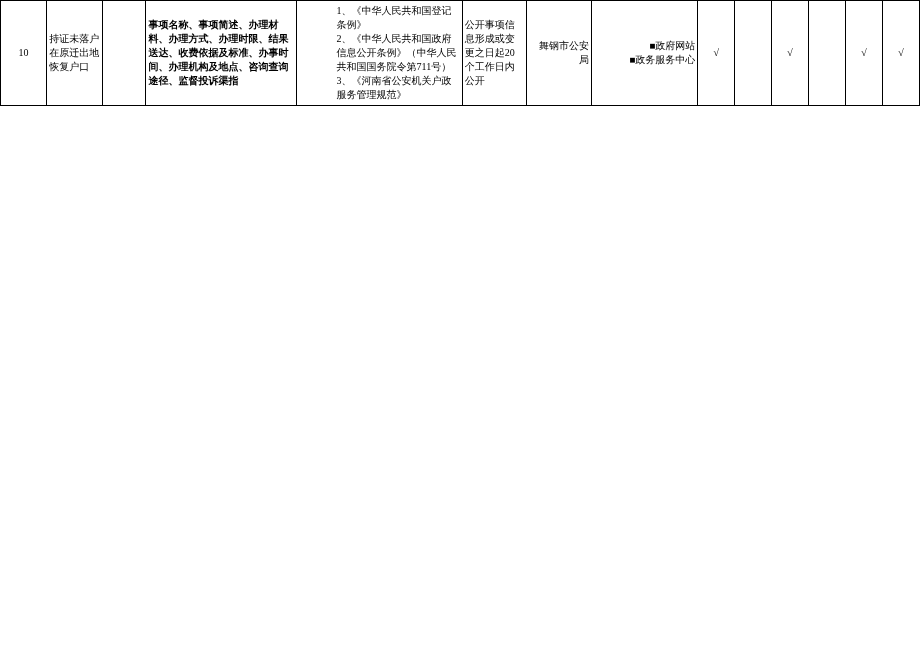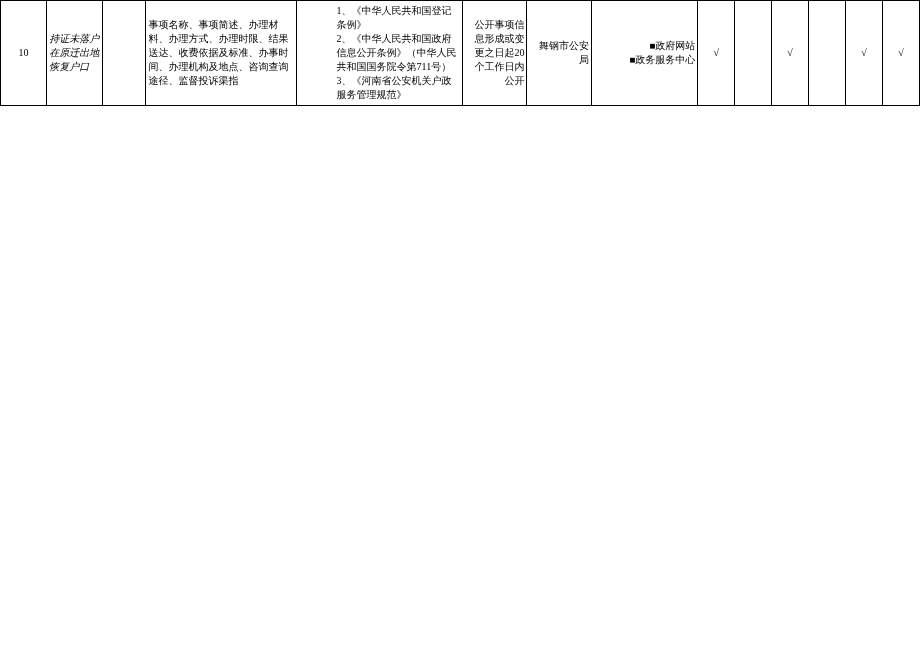--- a/index.html
+++ b/index.html
@@ -23,25 +23,25 @@
     }
     td {
       border: 1px solid #000;
       padding: 3px 2px;
       vertical-align: middle;
       word-wrap: break-word;
       word-break: break-all;
       line-height: 1.4;
     }
     .c-num { width: 40px; text-align: center; }
-    .c-name { width: 48px; text-align: left; font-style: italic; }
+    .c-name { width: 48px; text-align: left; }
     .c-blank1 { width: 38px; }
-    .c-content { width: 130px; text-align: left; }
+    .c-content { width: 130px; text-align: left; font-weight: bold; }
     .c-basis { width: 144px; text-align: left; padding-left: 40px; }
-    .c-time { width: 56px; text-align: right; }
+    .c-time { width: 56px; text-align: left; }
     .c-subject { width: 56px; text-align: right; }
     .c-channel { width: 92px; text-align: right; }
     .c-chk { width: 32px; text-align: center; }
   </style>
 </head>
 <body>
 
 <table>
   <tbody>
       <tr>

